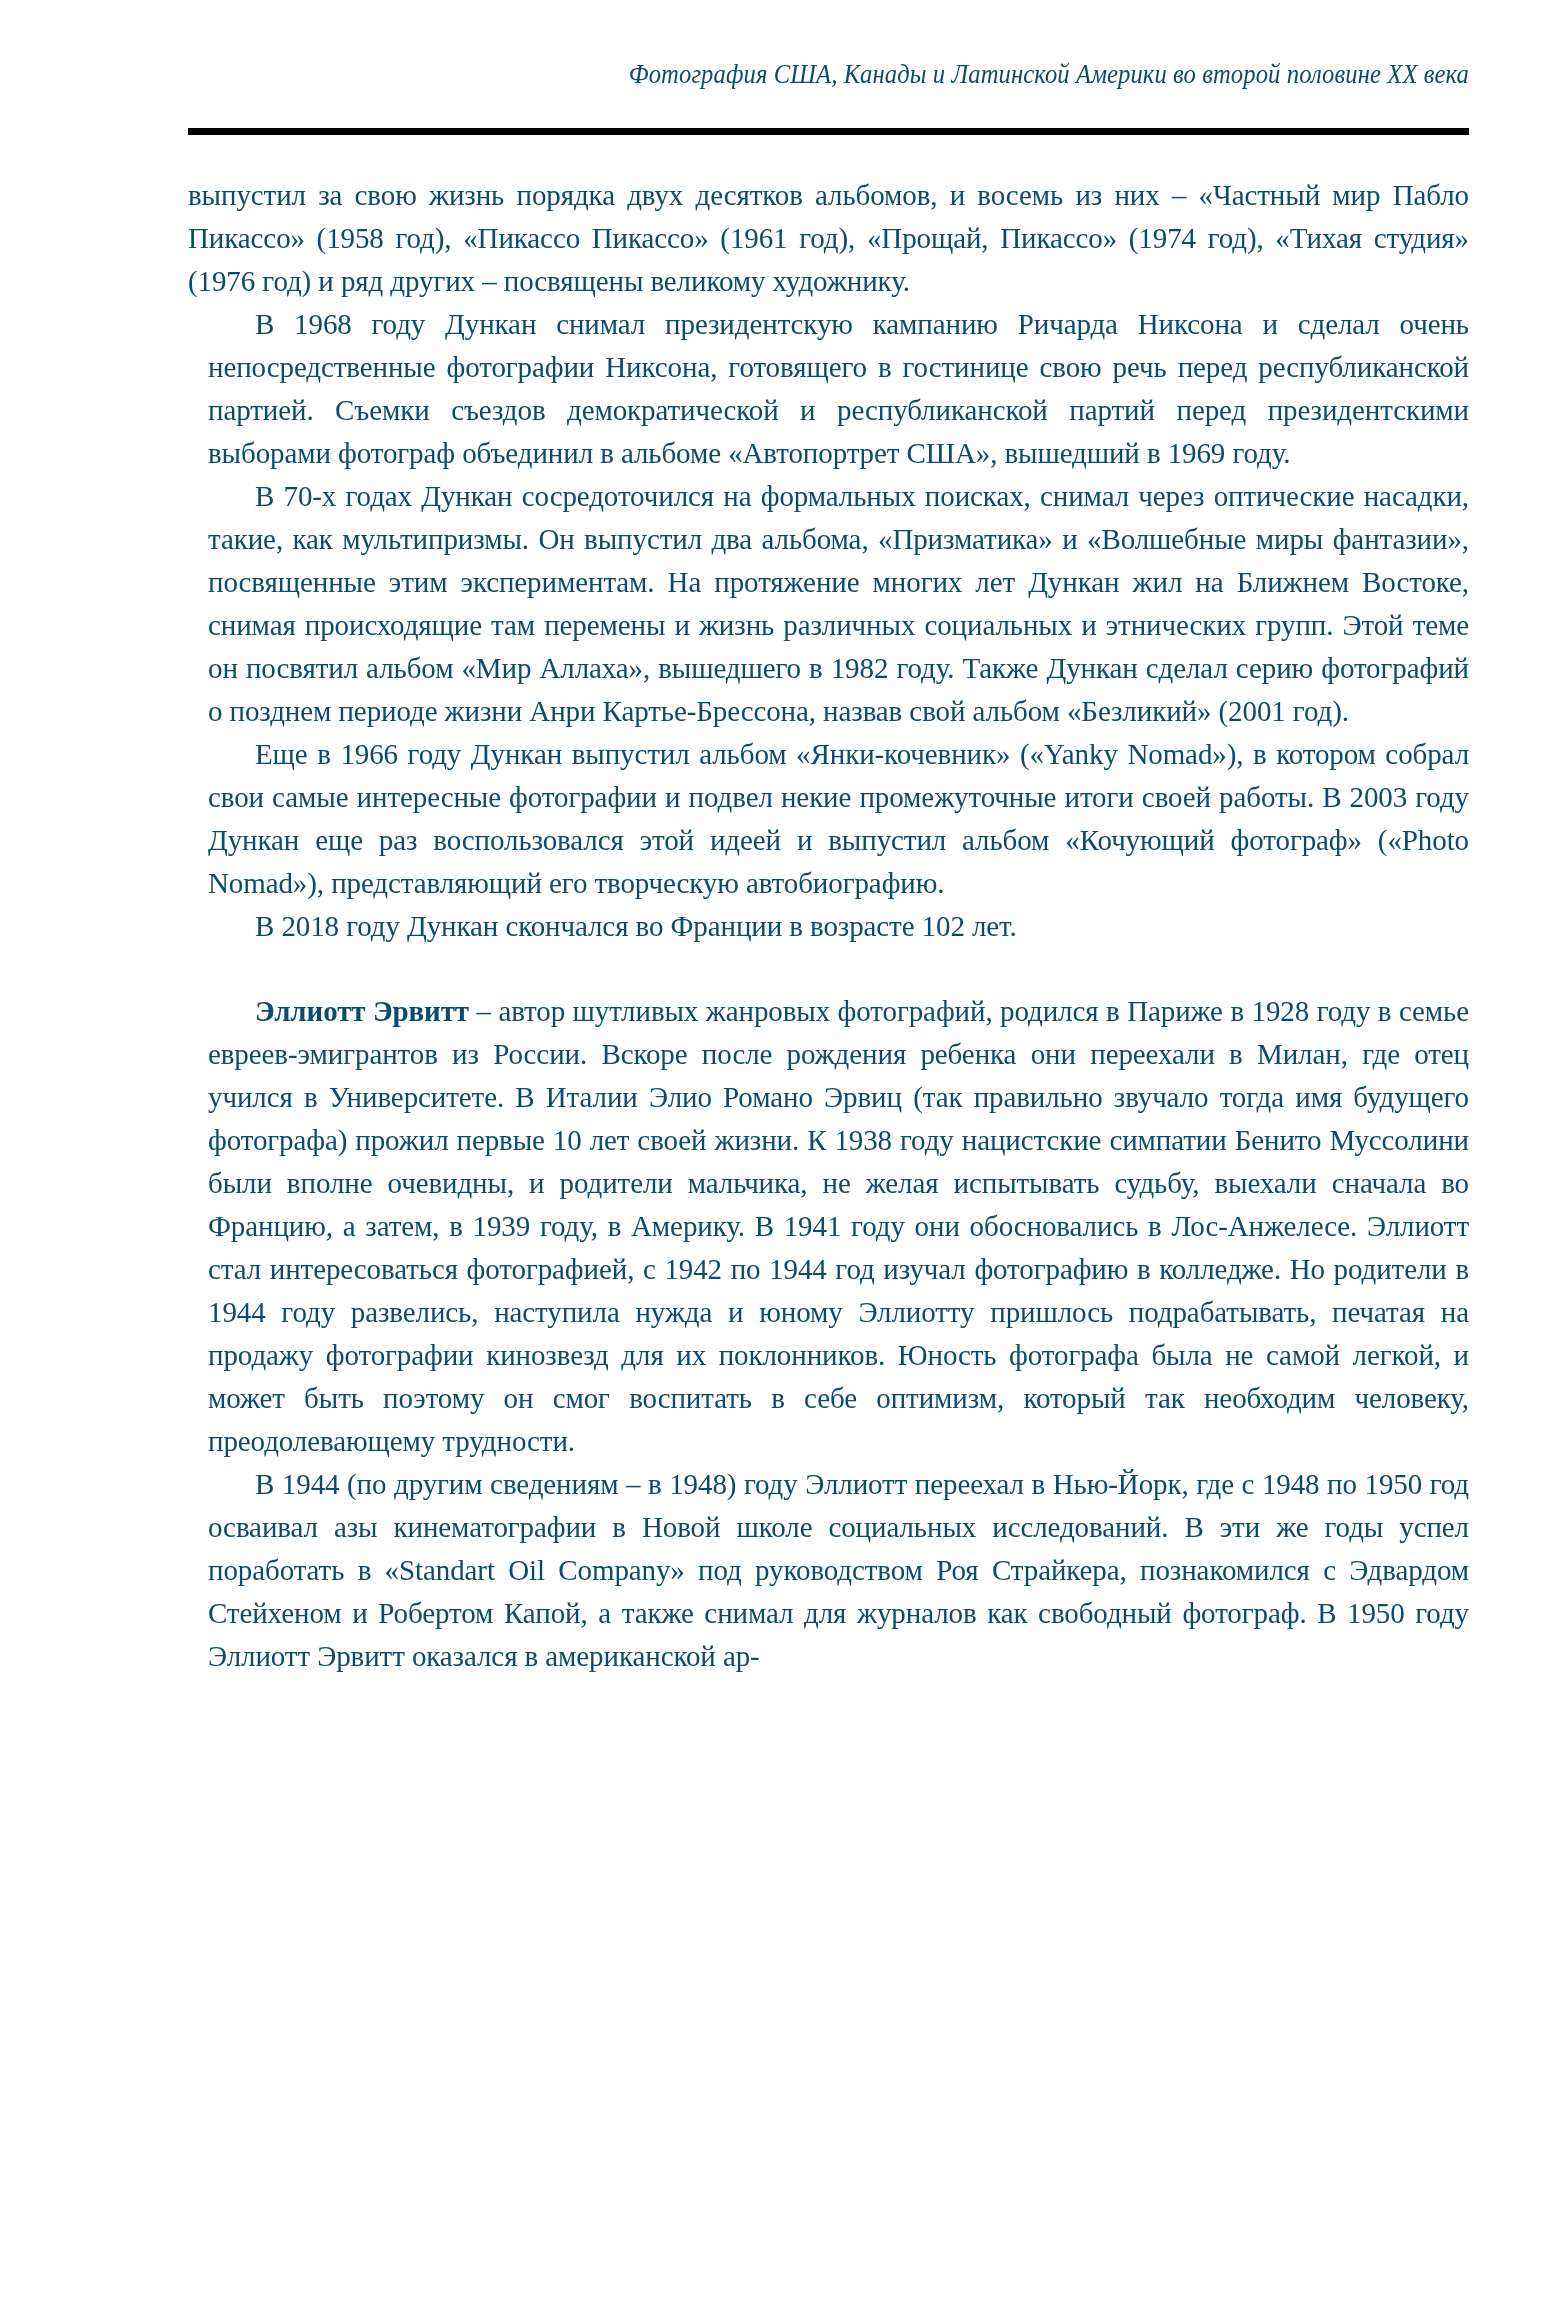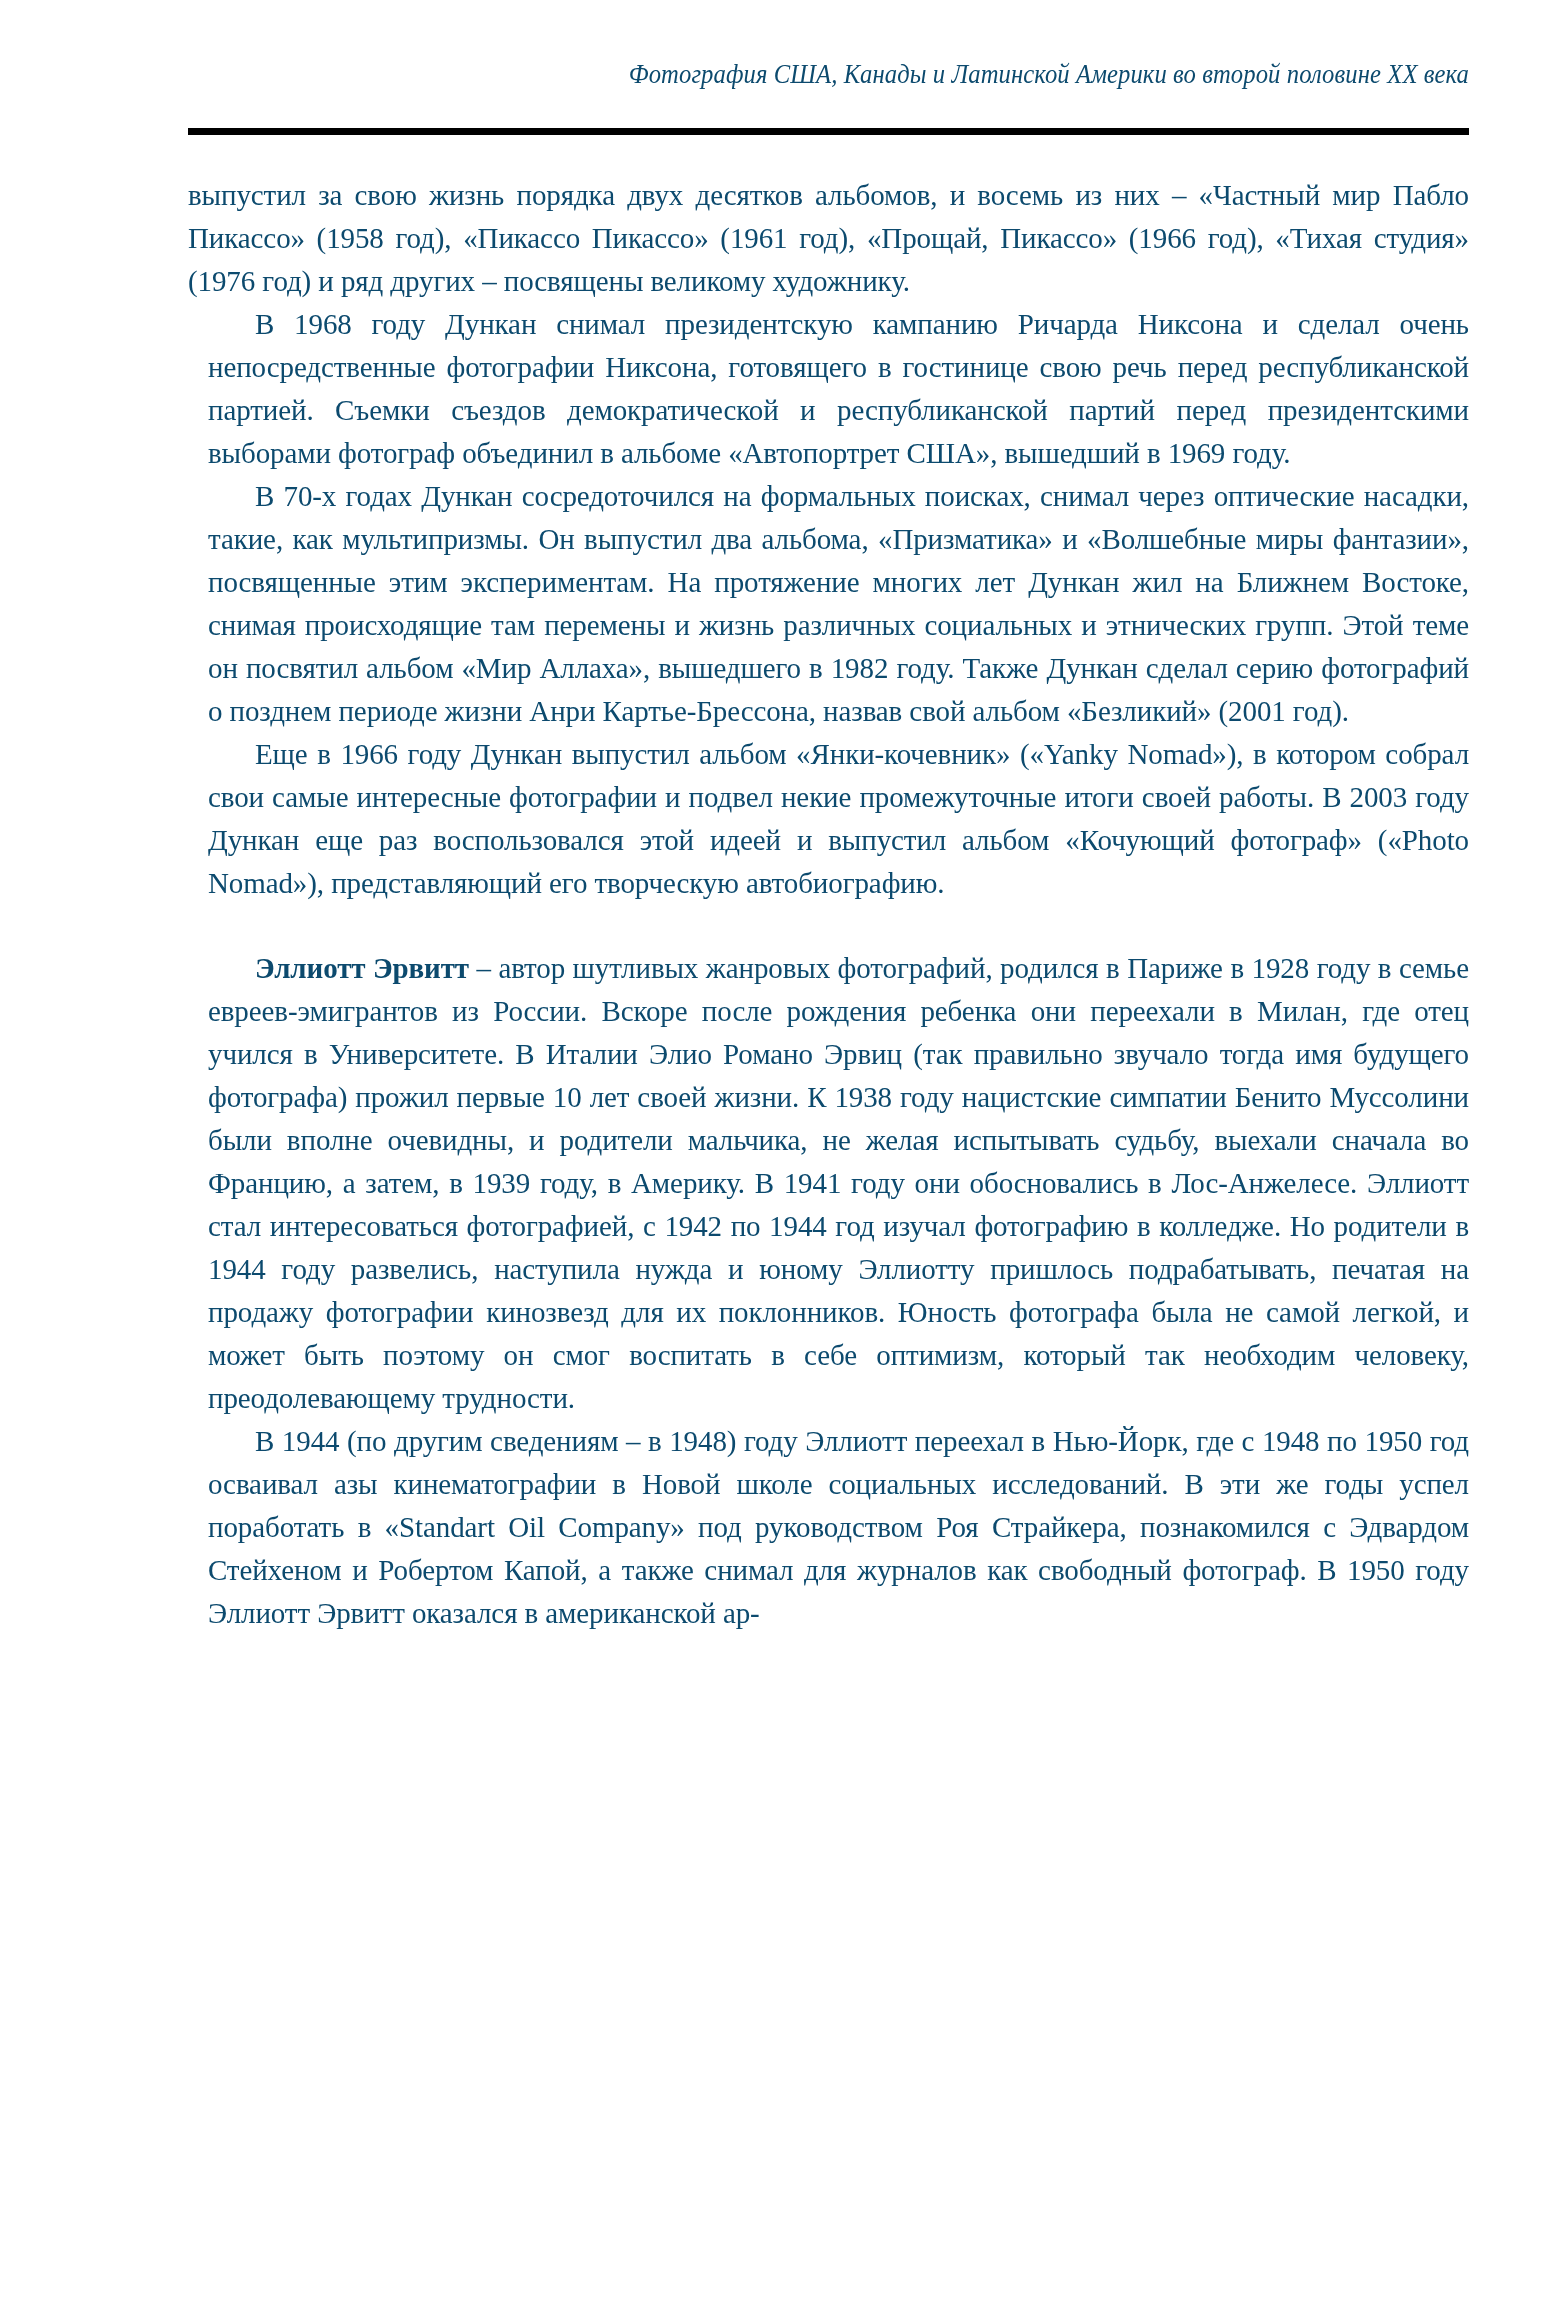--- a/index.html
+++ b/index.html
@@ -104,24 +104,25 @@
 <body>
 
 <div class="page">
 
   <div class="running-head">Фотография США, Канады и Латинской Америки во второй половине XX века</div>
 
   <div class="head-rule"></div>
 
   <div class="column">
 
-    <p class="para">выпустил за свою жизнь порядка двух десятков альбомов, и восемь из них – «Частный мир Пабло Пикассо» (1958 год), «Пикассо Пикассо» (1961 год), «Прощай, Пикассо» (1966 год), «Тихая студия» (1976 год) и ряд других – посвящены великому художнику.</p>
+    <p class="para">выпустил за свою жизнь порядка двух десятков альбомов, и восемь из них – «Частный мир Пабло Пикассо» (1958 год), «Пикассо Пикассо» (1961 год), «Прощай, Пикассо» (1974 год), «Тихая студия» (1976 год) и ряд других – посвящены великому художнику.</p>
     <p class="para indent">В 1968 году Дункан снимал президентскую кампанию Ричарда Никсона и сделал очень непосредственные фотографии Никсона, готовящего в гостинице свою речь перед республиканской партией. Съемки съездов демократической и республиканской партий перед президентскими выборами фотограф объединил в альбоме «Автопортрет США», вышедший в 1969 году.</p>
     <p class="para indent">В 70-х годах Дункан сосредоточился на формальных поисках, снимал через оптические насадки, такие, как мультипризмы. Он выпустил два альбома, «Призматика» и «Волшебные миры фантазии», посвященные этим экспериментам. На протяжение многих лет Дункан жил на Ближнем Востоке, снимая происходящие там перемены и жизнь различных социальных и этнических групп. Этой теме он посвятил альбом «Мир Аллаха», вышедшего в 1982 году. Также Дункан сделал серию фотографий о позднем периоде жизни Анри Картье-Брессона, назвав свой альбом «Безликий» (2001 год).</p>
     <p class="para indent">Еще в 1966 году Дункан выпустил альбом «Янки-кочевник» («Yanky Nomad»), в котором собрал свои самые интересные фотографии и подвел некие промежуточные итоги своей работы. В 2003 году Дункан еще раз воспользовался этой идеей и выпустил альбом «Кочующий фотограф» («Photo Nomad»), представляющий его творческую автобиографию.</p>
+    <p class="para indent">В 2018 году Дункан скончался во Франции в возрасте 102 лет.</p>
 
     <p class="para indent gap-before"><span class="lead">Эллиотт Эрвитт</span><span> – автор шутливых жанровых фотографий, родился в Париже в 1928 году в семье евреев-эмигрантов из России. Вскоре после рождения ребенка они переехали в Милан, где отец учился в Университете. В Италии Элио Романо Эрвиц (так правильно звучало тогда имя будущего фотографа) прожил первые 10 лет своей жизни. К 1938 году нацистские симпатии Бенито Муссолини были вполне очевидны, и родители мальчика, не желая испытывать судьбу, выехали сначала во Францию, а затем, в 1939 году, в Америку. В 1941 году они обосновались в Лос-Анжелесе. Эллиотт стал интересоваться фотографией, с 1942 по 1944 год изучал фотографию в колледже. Но родители в 1944 году развелись, наступила нужда и юному Эллиотту пришлось подрабатывать, печатая на продажу фотографии кинозвезд для их поклонников. Юность фотографа была не самой легкой, и может быть поэтому он смог воспитать в себе оптимизм, который так необходим человеку, преодолевающему трудности.</span></p>
 
     <p class="para indent">В 1944 (по другим сведениям – в 1948) году Эллиотт переехал в Нью-Йорк, где с 1948 по 1950 год осваивал азы кинематографии в Новой школе социальных исследований. В эти же годы успел поработать в «Standart Oil Company» под руководством Роя Страйкера, познакомился с Эдвардом Стейхеном и Робертом Капой, а также снимал для журналов как свободный фотограф. В 1950 году Эллиотт Эрвитт оказался в американской ар-</p>
 
   </div>
 
   <div class="qr-block">
     <svg viewBox="0 0 29 29" width="121" height="121" shape-rendering="crispEdges" aria-hidden="true">
       <rect width="29" height="29" fill="#ffffff"></rect>

